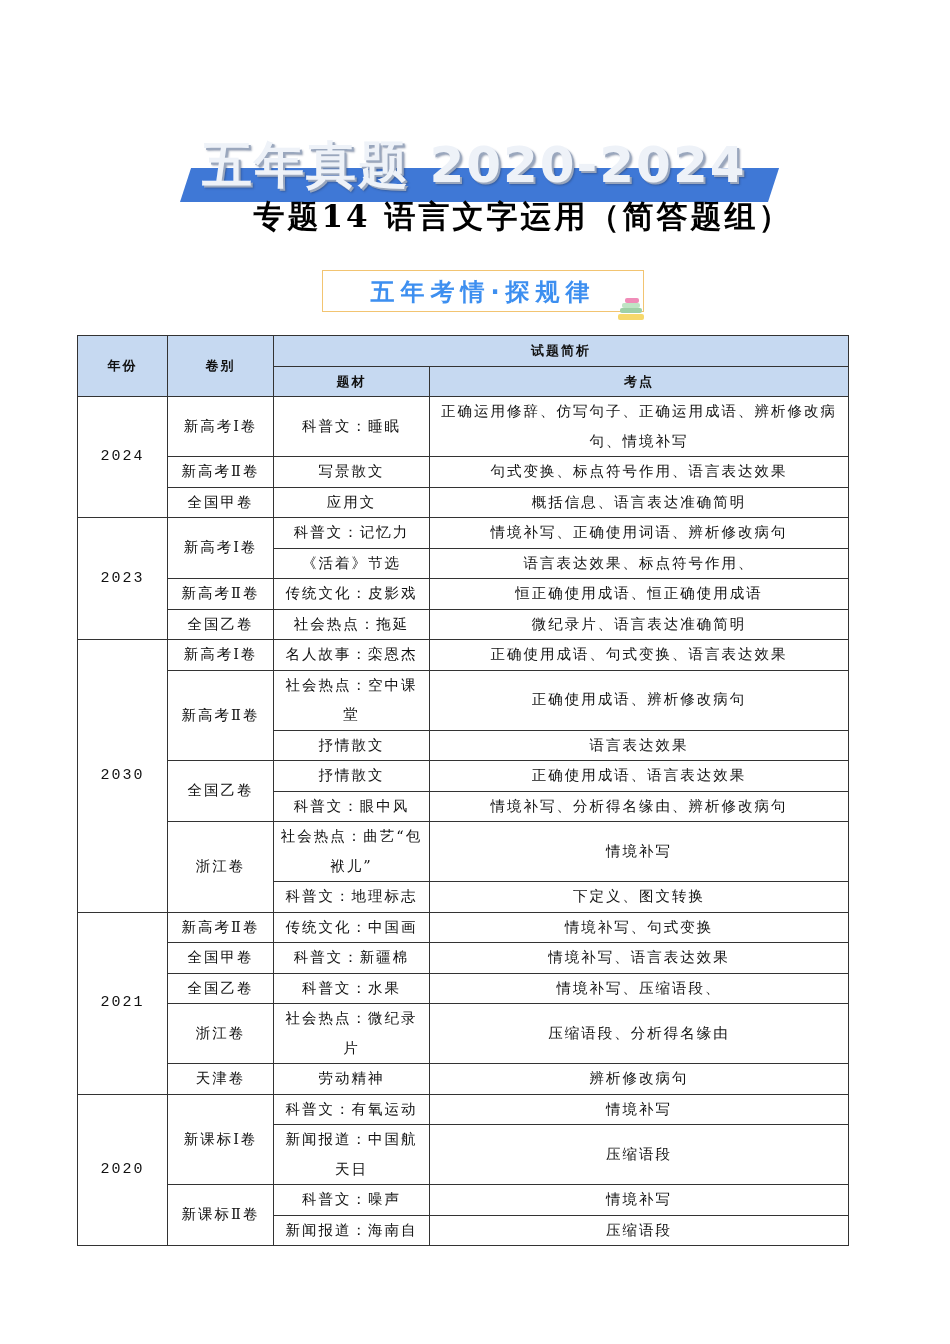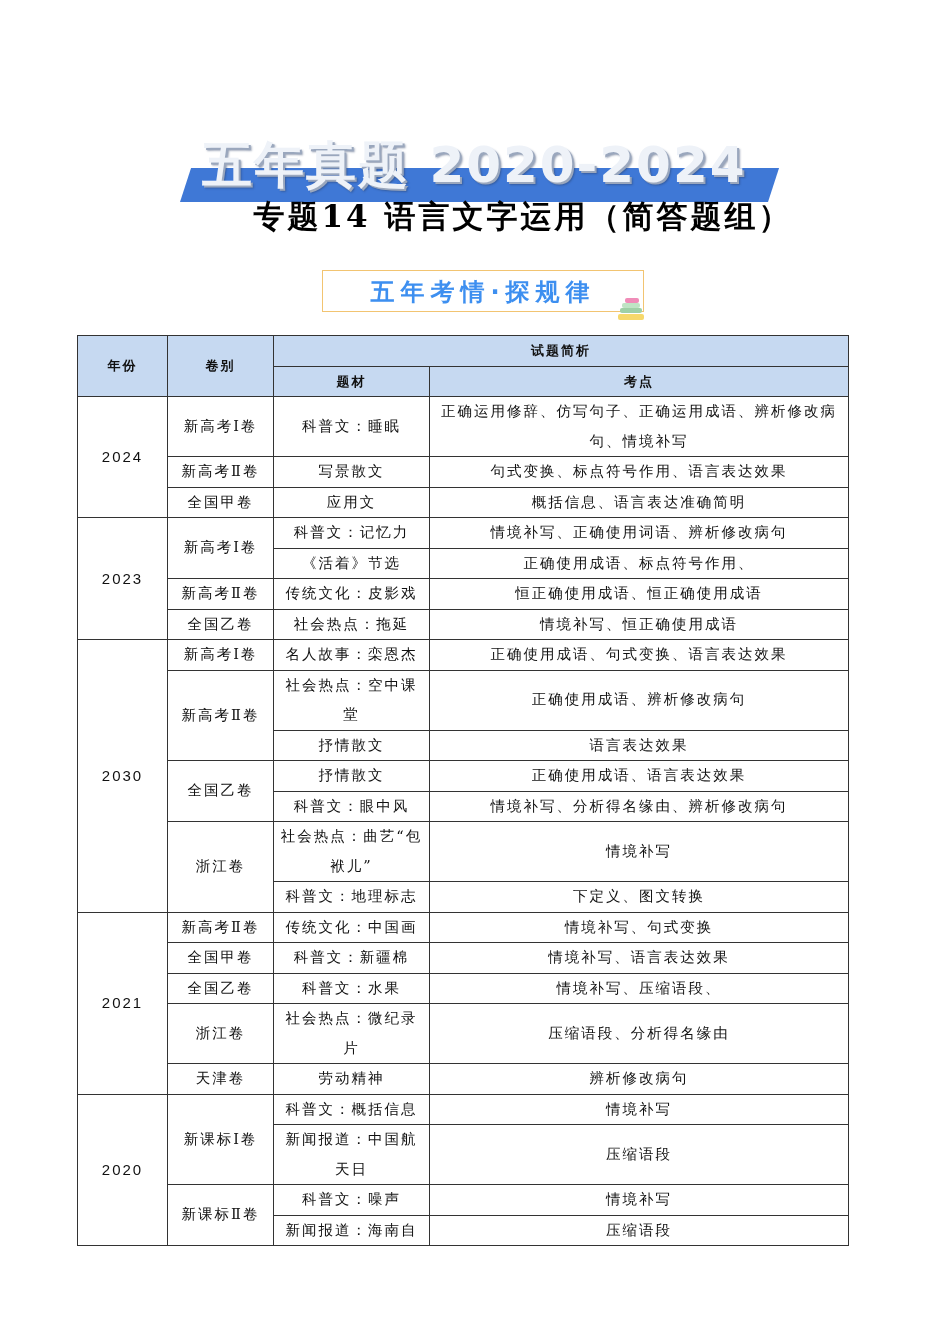--- a/index.html
+++ b/index.html
@@ -23,21 +23,21 @@
                    font-family: "DejaVu Sans", sans-serif; font-weight: bold; font-size: 24px;
                    color: #3d8ff0; letter-spacing: 6px; }
   .books { position: absolute; left: 617px; top: 297px; width: 30px; height: 24px; }
   .book { position: absolute; height: 5px; border-radius: 2px; }
 
   table.grid { position: absolute; left: 77px; top: 335px; width: 771px; border-collapse: collapse;
                table-layout: fixed; font-size: 14.5px; }
   table.grid td, table.grid th { border: 1px solid #333; text-align: center; vertical-align: middle;
                padding: 0 6px; line-height: 29.5px; letter-spacing: 2px; font-weight: normal; }
   table.grid th { background: #c6d9f1; font-weight: bold; height: 28px; font-size: 13px; }
-  td.year { font-family: Liberation Sans, sans-serif; letter-spacing: 0; font-size: 15px; margin-top: 34px; }
+  td.year { font-family: Liberation Mono, monospace; letter-spacing: 0; font-size: 15px; margin-top: 34px; }
 </style>
 </head>
 <body>
 
 <div class="banner">
   <div class="banner-bar"></div>
   <div class="banner-text">五年真题 2020-2024</div>
 </div>
 
 <div class="doc-title">专题14  语言文字运用（简答题组）</div>
@@ -88,31 +88,31 @@
         <td>概括信息、语言表达准确简明</td>
       </tr>
       <tr>
         <td class="year" rowspan="4">2023</td>
         <td rowspan="2">新高考Ⅰ卷</td>
         <td>科普文：记忆力</td>
         <td>情境补写、正确使用词语、辨析修改病句</td>
       </tr>
       <tr>
         <td>《活着》节选</td>
-        <td>正确使用成语、标点符号作用、</td>
+        <td>语言表达效果、标点符号作用、</td>
       </tr>
       <tr>
         <td>新高考Ⅱ卷</td>
         <td>传统文化：皮影戏</td>
         <td>恒正确使用成语、恒正确使用成语</td>
       </tr>
       <tr>
         <td>全国乙卷</td>
         <td>社会热点：拖延</td>
-        <td>情境补写、恒正确使用成语</td>
+        <td>微纪录片、语言表达准确简明</td>
       </tr>
       <tr>
         <td class="year" rowspan="7">2030</td>
         <td>新高考Ⅰ卷</td>
         <td>名人故事：栾恩杰</td>
         <td>正确使用成语、句式变换、语言表达效果</td>
       </tr>
       <tr>
         <td rowspan="2">新高考Ⅱ卷</td>
         <td>社会热点：空中课堂</td>
@@ -162,21 +162,21 @@
         <td>压缩语段、分析得名缘由</td>
       </tr>
       <tr>
         <td>天津卷</td>
         <td>劳动精神</td>
         <td>辨析修改病句</td>
       </tr>
       <tr>
         <td class="year" rowspan="4">2020</td>
         <td rowspan="2">新课标Ⅰ卷</td>
-        <td>科普文：概括信息</td>
+        <td>科普文：有氧运动</td>
         <td>情境补写</td>
       </tr>
       <tr>
         <td>新闻报道：中国航天日</td>
         <td>压缩语段</td>
       </tr>
       <tr>
         <td rowspan="2">新课标Ⅱ卷</td>
         <td>科普文：噪声</td>
         <td>情境补写</td>

